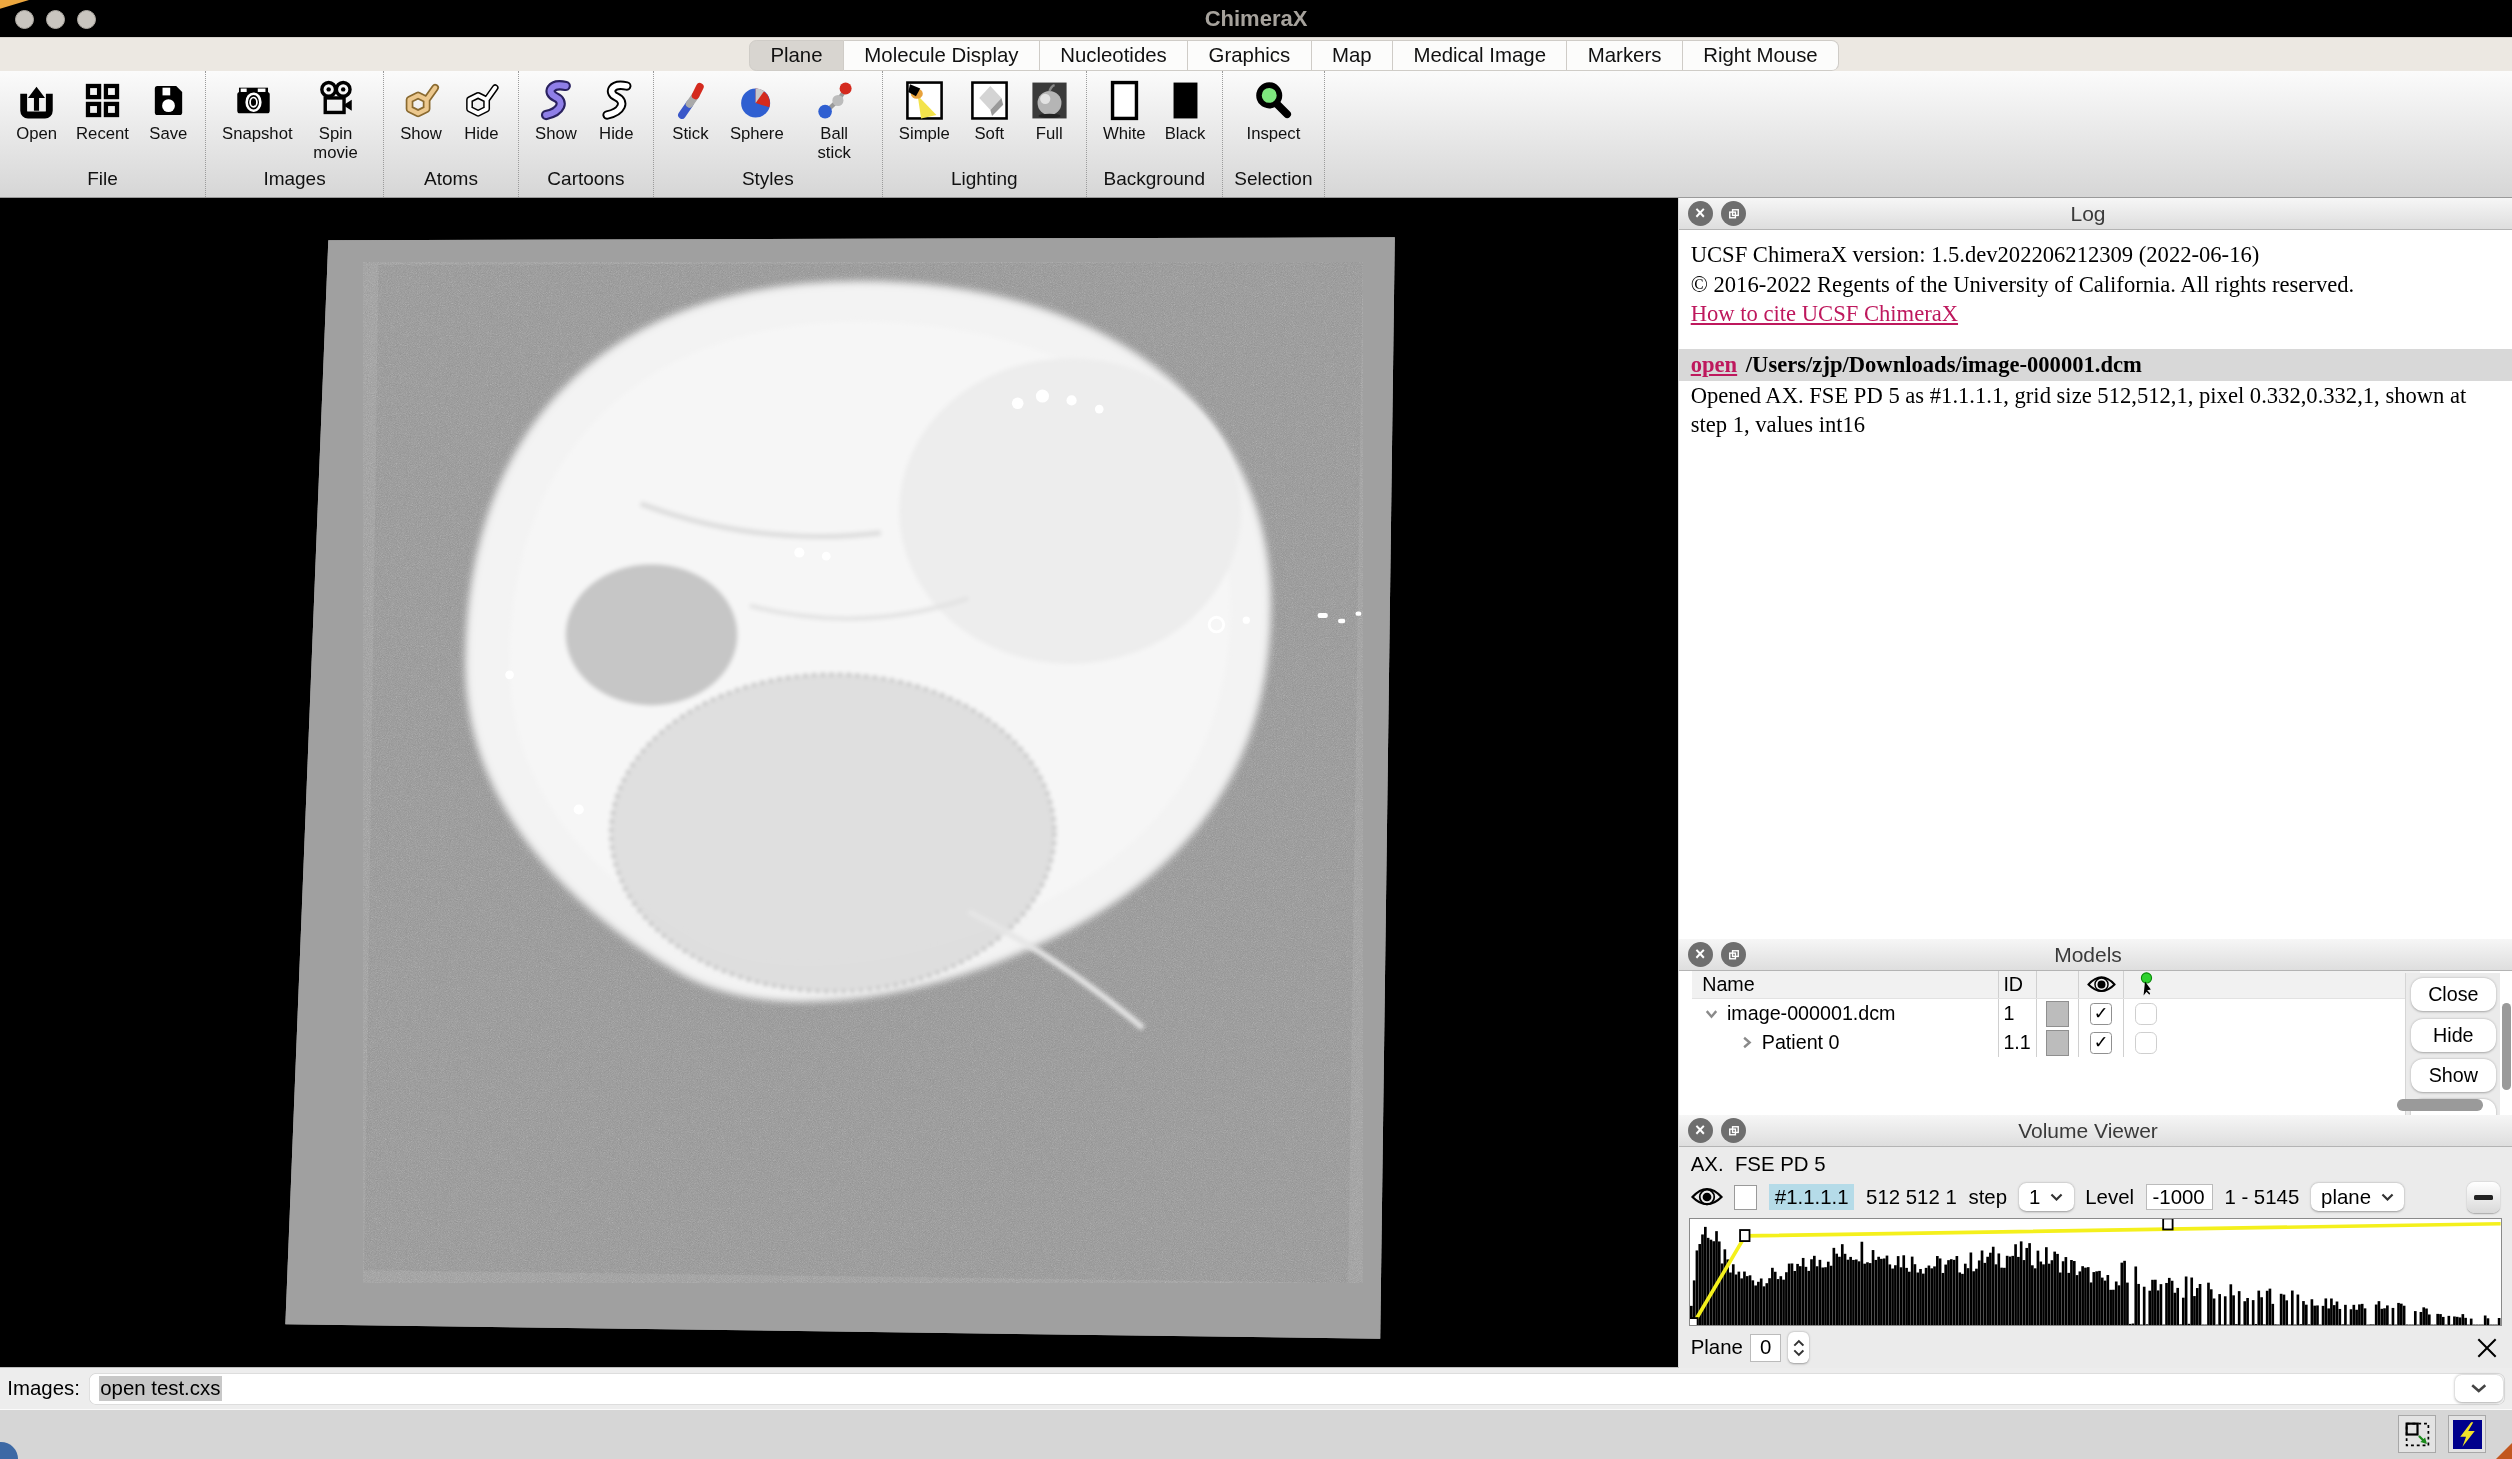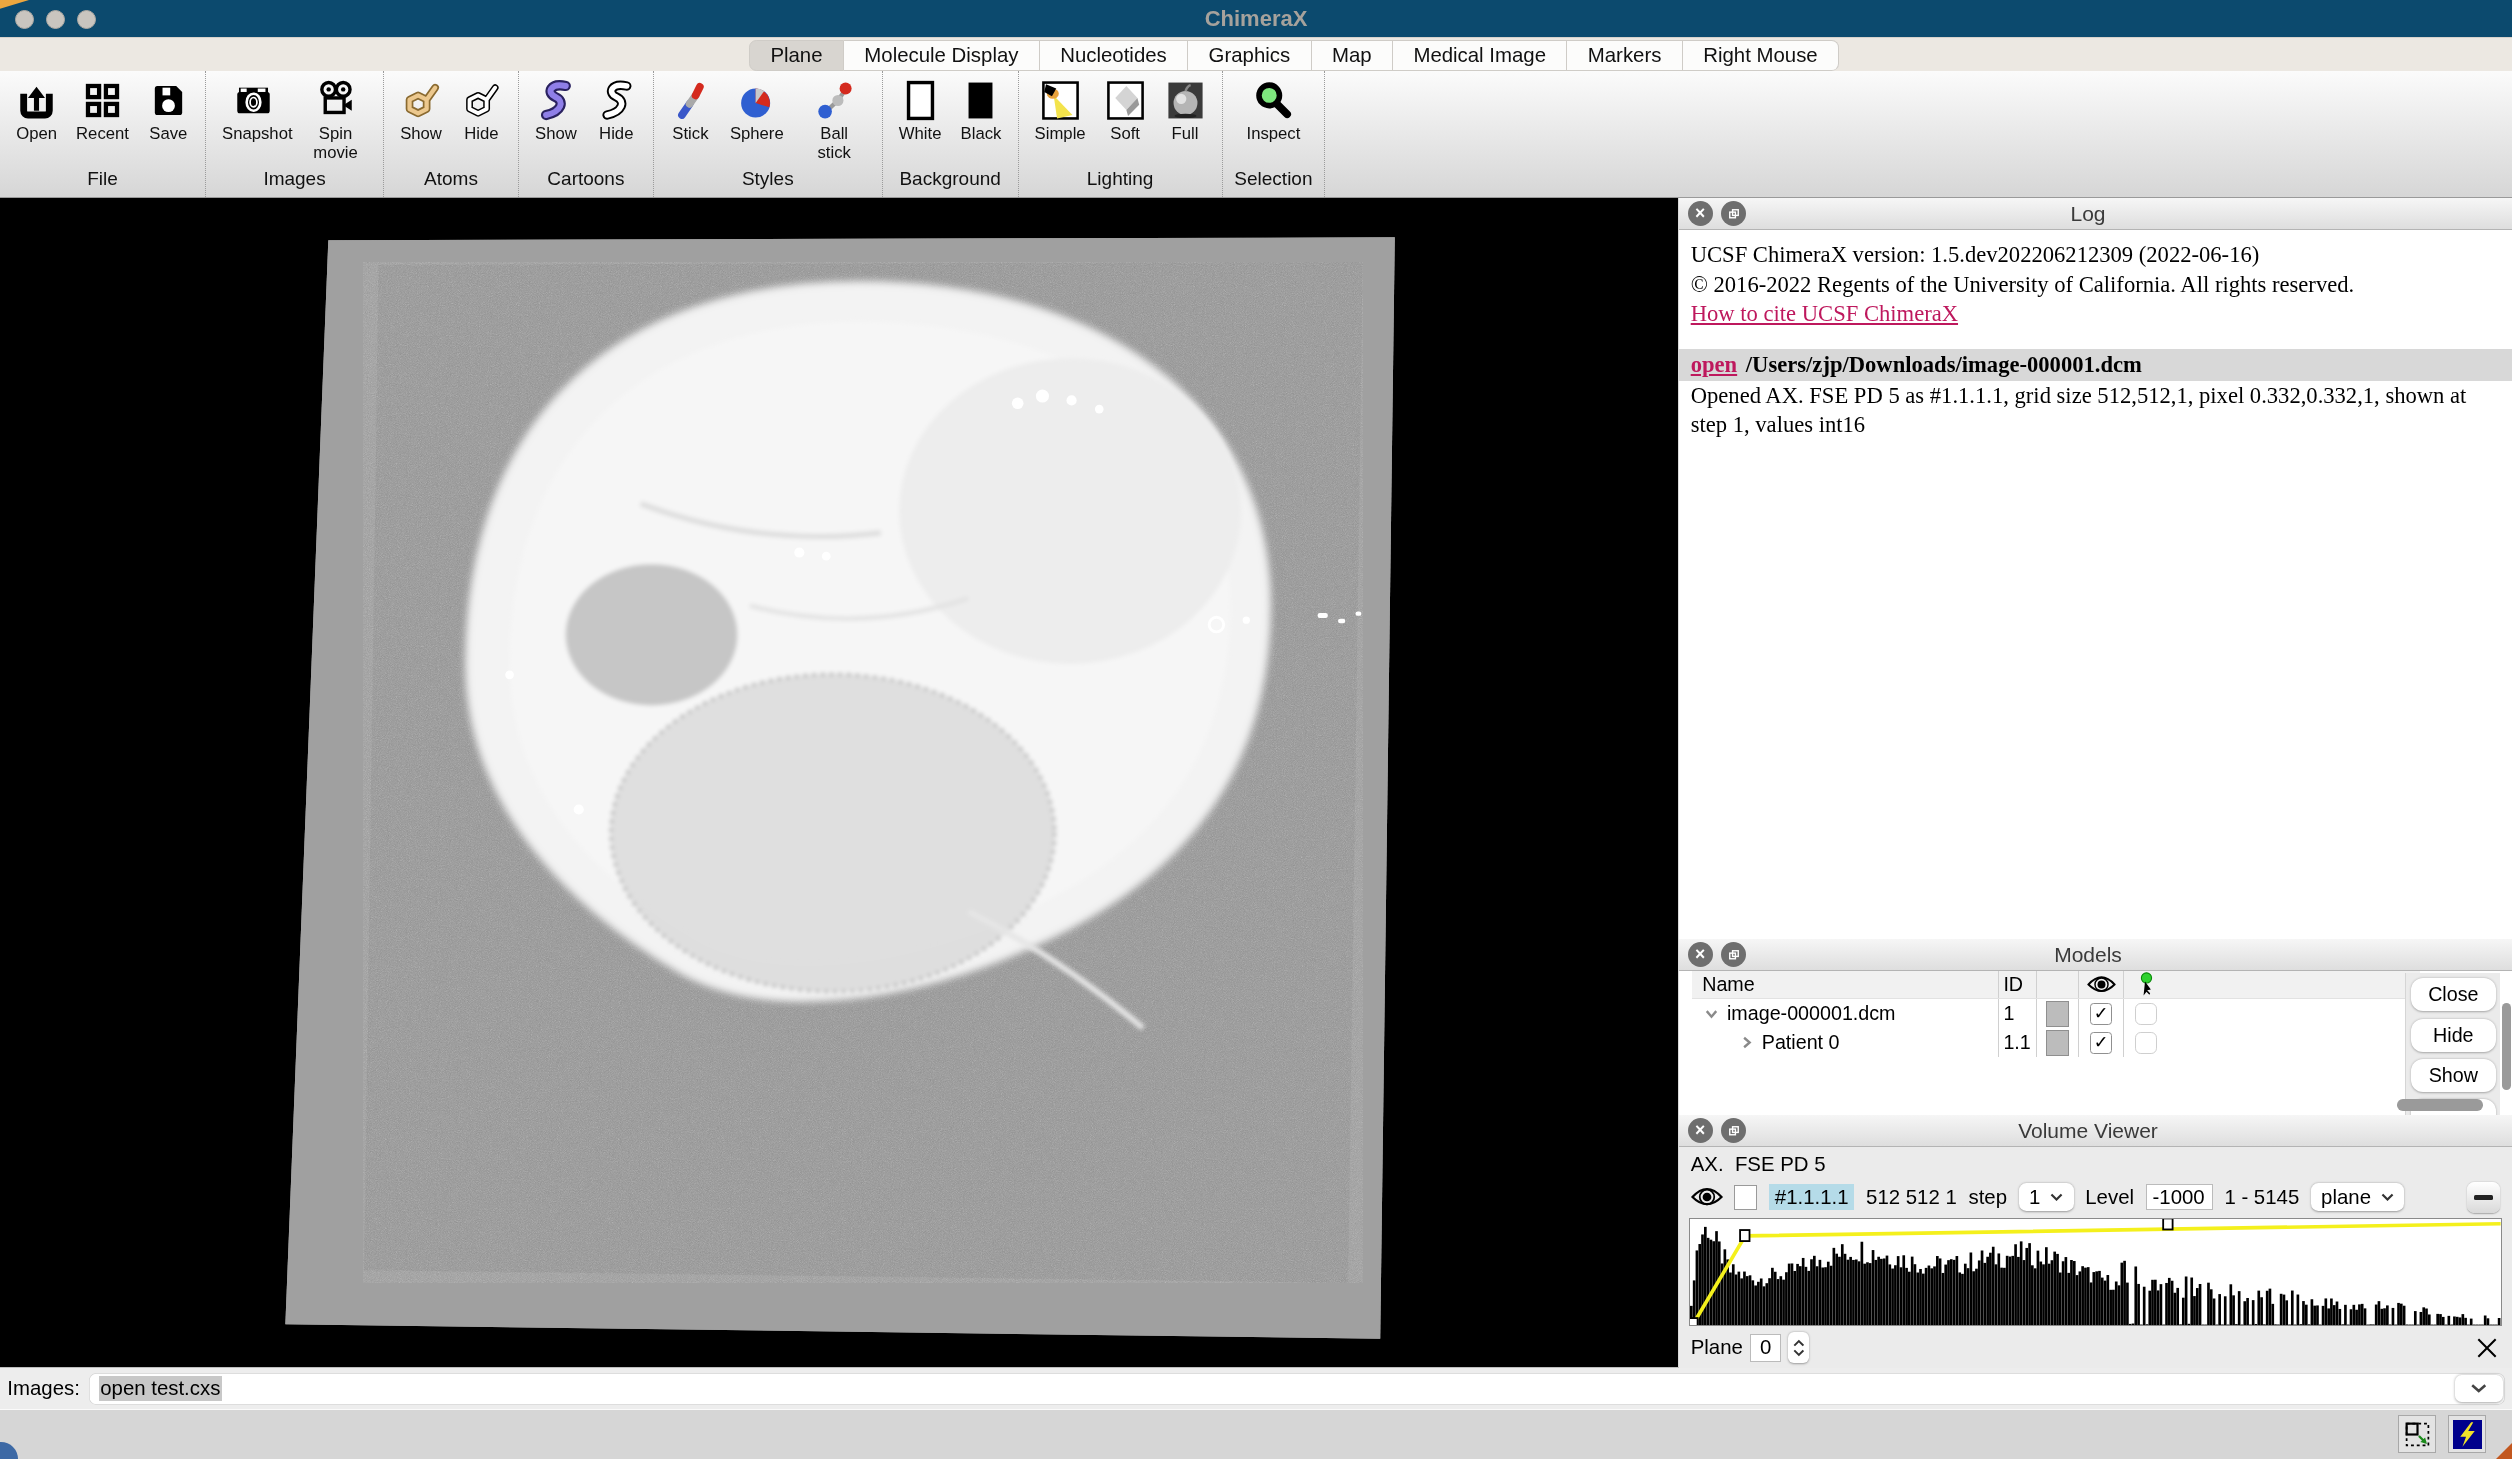--- a/index.html
+++ b/index.html
@@ -1,20 +1,20 @@
 <!DOCTYPE html>
 <html style="font-size:11.7px"><head>
 <meta charset="utf-8">
 <style>
   html,body{margin:0;padding:0;width:2512px;height:1459px;overflow:hidden;
     font-family:"Liberation Sans","DejaVu Sans",sans-serif;background:#ececec;}
   *{box-sizing:border-box;}
 
   
-  .titlebar{height:38px;background:#0c4a6e;position:relative;display:flex;align-items:center;
+  .titlebar{height:38px;background:#000000;position:relative;display:flex;align-items:center;
     justify-content:center;border-bottom:0.7px solid #d6d2cc;}
   .corner-orange{position:absolute;left:0;top:0;width:29px;height:8.7px;background:#eda73f;
     clip-path:polygon(0 0,100% 0,0 100%);}
   .traffic{position:absolute;left:14.6px;top:9.5px;display:flex;gap:12.4px;}
   .traffic span{width:19px;height:19px;border-radius:50%;background:#c9c5bf;border:0.7px solid #aeaaa4;}
   .window-title{font-size:22px;font-weight:bold;color:#a6a29c;}
 
   
   .tabbar{height:33px;background:#ece8e2;display:flex;align-items:flex-end;padding-left:749px;}
   .tab{height:31px;display:flex;align-items:center;padding:0 20.4px;background:#fcfcfb;
@@ -296,38 +296,20 @@
         <span class="tlabel">Ball stick</span>
       </div>
     </div>
     <div class="tgroup-label">Styles</div>
   </div>
 
   <div class="tgroup">
     <div class="tbuttons">
       <div class="tbtn">
         <span class="ticon"><svg viewBox="0 0 48 48">
-              <rect x="10" y="3" width="28" height="42" fill="#fff" stroke="#000" stroke-width="4"></rect>
-            </svg></span>
-        <span class="tlabel">White</span>
-      </div>
-      <div class="tbtn">
-        <span class="ticon"><svg viewBox="0 0 48 48">
-              <rect x="10" y="3" width="28" height="42" fill="#000"></rect>
-            </svg></span>
-        <span class="tlabel">Black</span>
-      </div>
-    </div>
-    <div class="tgroup-label">Background</div>
-  </div>
-
-  <div class="tgroup">
-    <div class="tbuttons">
-      <div class="tbtn">
-        <span class="ticon"><svg viewBox="0 0 48 48">
               <rect x="4" y="3" width="40" height="42" fill="#fff" stroke="#000" stroke-width="3"></rect>
               <path d="M16 18 L38 41 L20 45 Z" fill="#f3e34c"></path>
               <ellipse cx="15" cy="16" rx="7" ry="6" fill="#e8a23c"></ellipse>
               <path d="M7 5 l12 5 -5 9 -9-5 z" fill="#000"></path>
             </svg></span>
         <span class="tlabel">Simple</span>
       </div>
       <div class="tbtn">
         <span class="ticon"><svg viewBox="0 0 48 48">
               <rect x="4" y="3" width="40" height="42" fill="#fff" stroke="#000" stroke-width="3"></rect>
@@ -341,20 +323,38 @@
               <rect x="4" y="3" width="40" height="42" fill="#3a3a3a"></rect>
               <circle cx="24" cy="27" r="14" fill="#b5b5b5"></circle>
               <circle cx="19" cy="22" r="6" fill="#e2e2e2"></circle>
               <path d="M24 13 q2-6 6-7" stroke="#888" stroke-width="3" fill="none"></path>
               <ellipse cx="24" cy="42" rx="13" ry="2.5" fill="#222"></ellipse>
             </svg></span>
         <span class="tlabel">Full</span>
       </div>
     </div>
     <div class="tgroup-label">Lighting</div>
+  </div>
+
+  <div class="tgroup">
+    <div class="tbuttons">
+      <div class="tbtn">
+        <span class="ticon"><svg viewBox="0 0 48 48">
+              <rect x="10" y="3" width="28" height="42" fill="#fff" stroke="#000" stroke-width="4"></rect>
+            </svg></span>
+        <span class="tlabel">White</span>
+      </div>
+      <div class="tbtn">
+        <span class="ticon"><svg viewBox="0 0 48 48">
+              <rect x="10" y="3" width="28" height="42" fill="#000"></rect>
+            </svg></span>
+        <span class="tlabel">Black</span>
+      </div>
+    </div>
+    <div class="tgroup-label">Background</div>
   </div>
 
   <div class="tgroup">
     <div class="tbuttons">
       <div class="tbtn">
         <span class="ticon"><svg viewBox="0 0 48 48">
               <circle cx="19" cy="18" r="12" fill="#7ee67e" stroke="#000" stroke-width="6.5"></circle>
               <line x1="28" y1="28" x2="40" y2="40" stroke="#000" stroke-width="9" stroke-linecap="round"></line>
             </svg></span>
         <span class="tlabel">Inspect</span>

